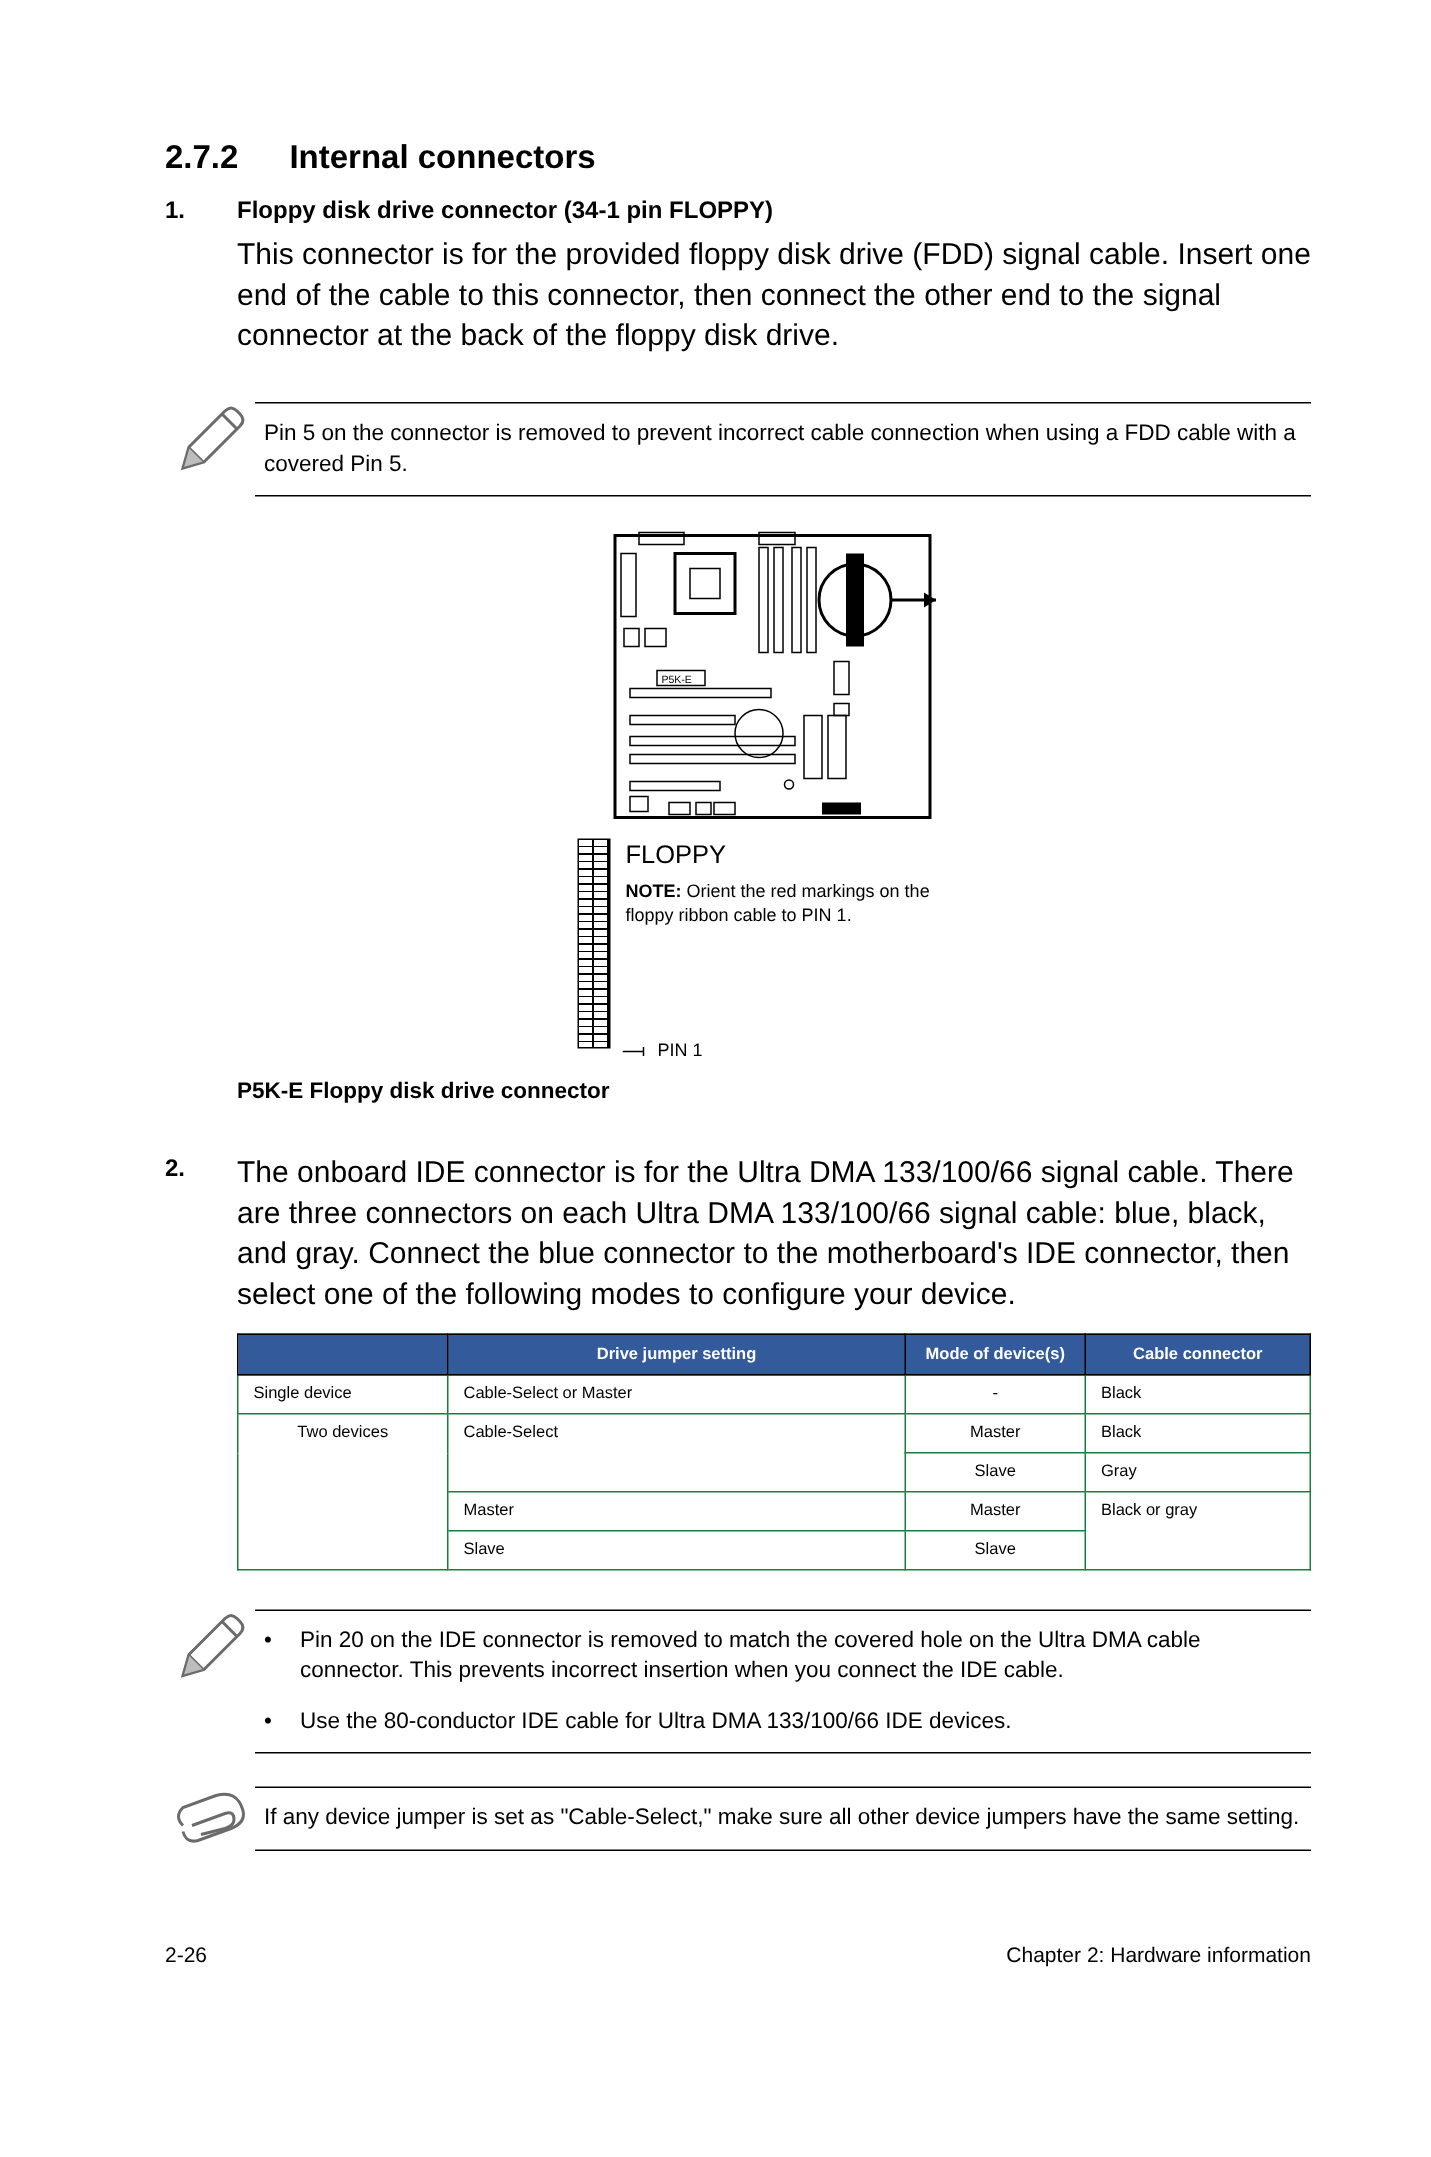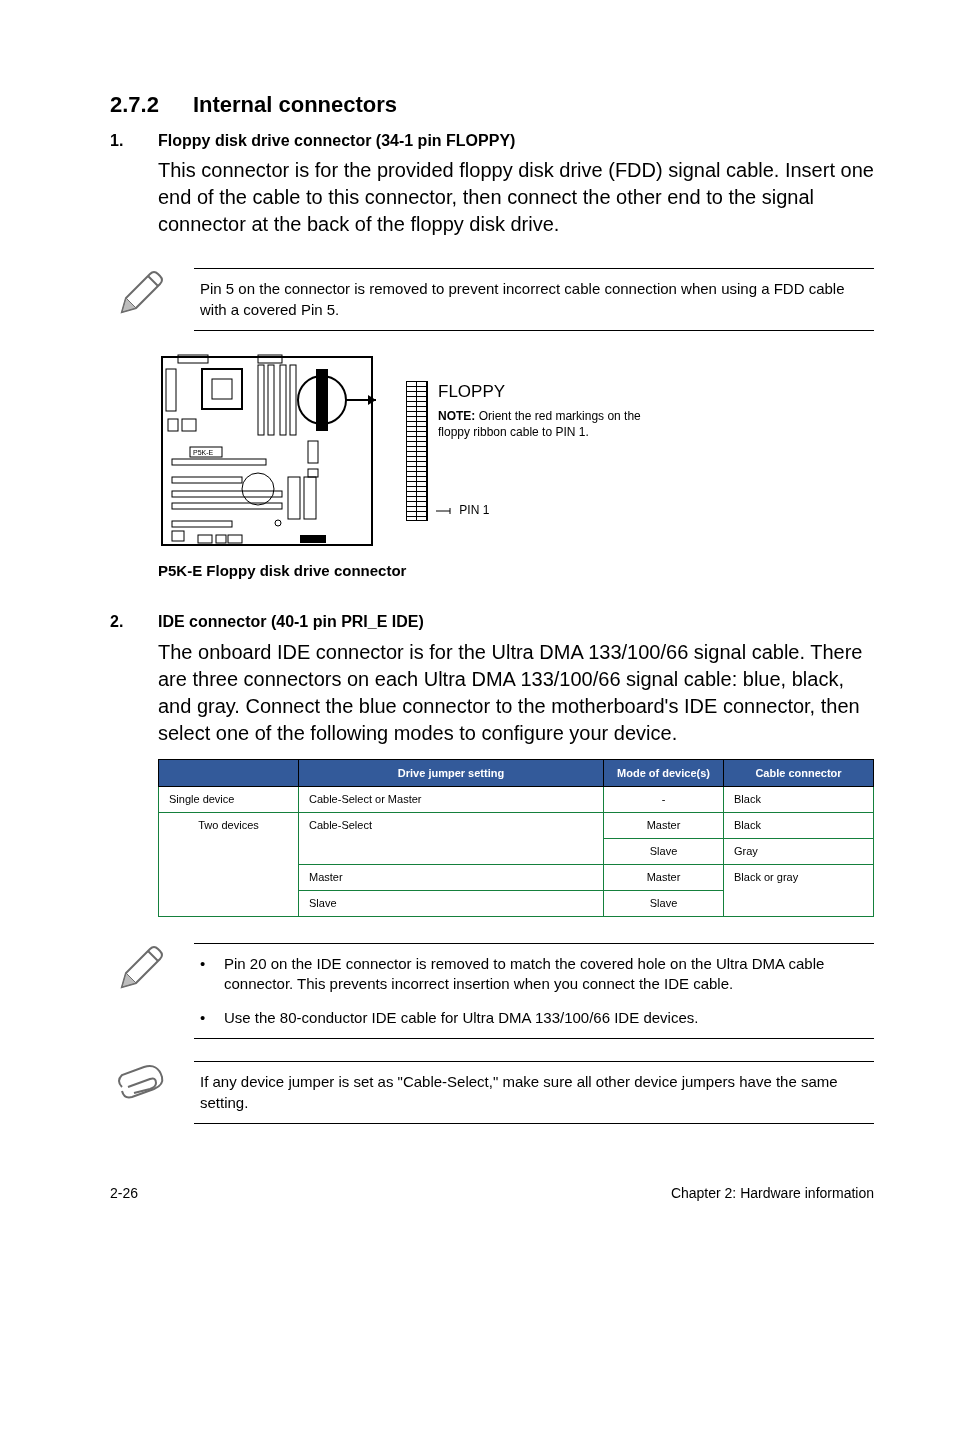--- a/index.html
+++ b/index.html
@@ -18,44 +18,44 @@
     gap: 34px;
     margin-bottom: 10px;
   }
   .sec-num { font-size: 22px; font-weight: bold; }
   .sec-title { font-size: 22px; font-weight: bold; }
   .item { display: flex; gap: 28px; margin-top: 8px; }
   .item-num { font-size: 16px; font-weight: bold; min-width: 20px; }
   .item-body { flex: 1; }
   .item-title { font-size: 16px; font-weight: bold; margin-bottom: 6px; }
   .para { font-size: 20px; margin-bottom: 8px; }
-  .note-row { display: flex; align-items: flex-start; gap: 24px; margin: 22px 0 20px 0; }
+  .note-row { display: flex; align-items: flex-start; margin: 22px 0 20px 0; }
   .note-icon { flex: 0 0 60px; display:flex; justify-content:center; }
   .note-box {
     flex: 1;
     border-top: 1px solid #000;
     border-bottom: 1px solid #000;
     padding: 10px 6px;
     font-size: 15px;
   }
-  .diagram-row { display:flex; align-items:center; gap:28px; margin: 4px 0 10px 48px; }
+  .diagram-row { display:flex; align-items:center; gap:8px; margin: 4px 0 10px 48px; flex-direction: column; }
   .mobo {
     width: 220px; height: 200px; position:relative;
   }
   .pinbox {
     width: 22px; height: 140px; border:1px solid #000; position:relative;
     background:
       repeating-linear-gradient(to bottom, transparent 0 4px, #000 4px 5px),
       repeating-linear-gradient(to right, transparent 0 9px, #000 9px 10px);
     background-size: 100% 100%;
   }
   .flop-labels { font-size: 15px; }
   .flop-note { font-size: 12px; margin-top:4px; max-width:230px; }
   .flop-note b { font-weight:bold; }
-  .pin1 { font-size:12px; margin-top:2px; margin-left:24px;}
+  .pin1 { font-size:12px; margin-top:14px; margin-left:24px;}
   .diagram-caption { font-size: 15px; font-weight: bold; margin: 6px 0 30px 48px; }
   table.cfg {
     border-collapse: collapse;
     width: 100%;
     margin-top: 12px;
     font-size: 11px;
   }
   table.cfg th {
     background: #335a9a;
     color: #fff;
@@ -177,21 +177,20 @@
       </div>
     </div>
   </div>
 </div>
 
 <div class="diagram-caption">P5K-E Floppy disk drive connector</div>
 
 <div class="item">
   <div class="item-num">2.</div>
   <div class="item-body">
-    <div class="item-title">IDE connector (40-1 pin PRI_E IDE)</div>
     <div class="para">The onboard IDE connector is for the Ultra DMA 133/100/66 signal cable. There are three connectors on each Ultra DMA 133/100/66 signal cable: blue, black, and gray. Connect the blue connector to the motherboard's IDE connector, then select one of the following modes to configure your device.</div>
 
     <table class="cfg">
       <tbody>
           <tr>
         <th style="width:140px;"></th>
         <th>Drive jumper setting</th>
         <th style="width:120px;">Mode of device(s)</th>
         <th style="width:150px;">Cable connector</th>
       </tr>

